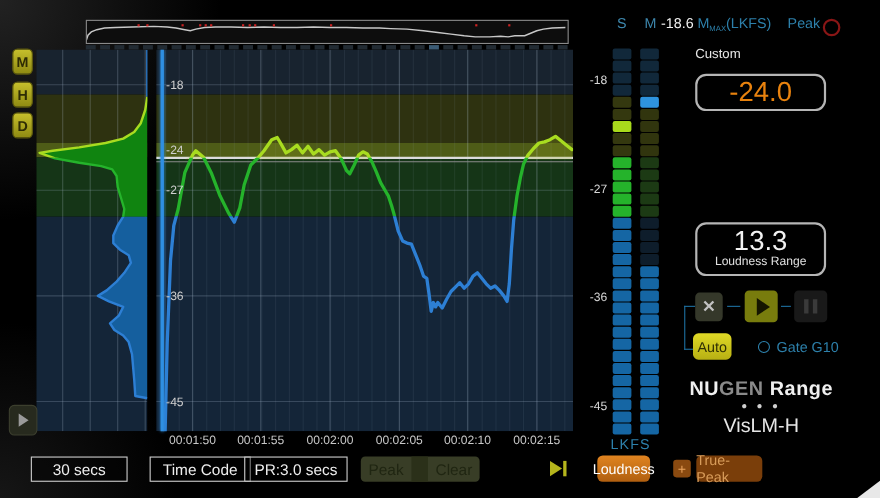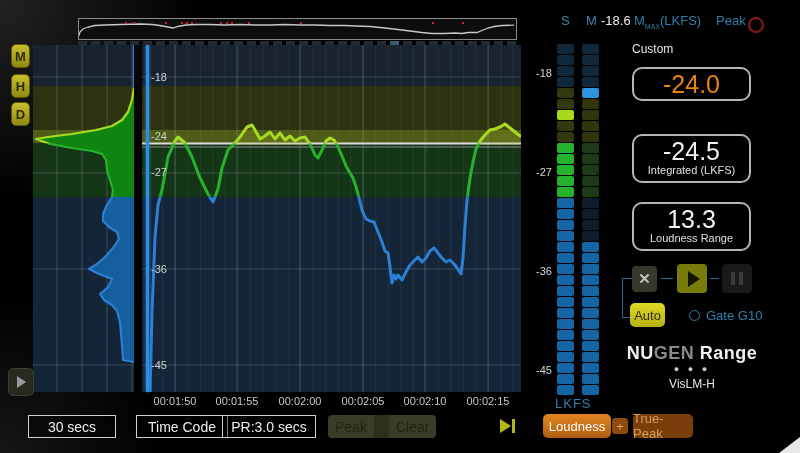--- a/index.html
+++ b/index.html
@@ -45,32 +45,32 @@
   .pausebtn i{display:inline-block;width:4px;height:13px;background:#3a3a3a;margin:0 2px;}
   .autobtn{left:630px;top:303px;width:35px;height:24px;background:linear-gradient(#e0d926,#b7b013);border-radius:5px;
     color:#2f2f05;font-size:13px;display:flex;align-items:center;justify-content:center;}
   .conn{position:absolute;background:#1d6fa0;}
   .gatering{left:689px;top:310px;width:9px;height:9px;border:1.5px solid #2d80ab;border-radius:50%;}
   .gatelabel{left:706px;top:308px;font-size:13px;color:#2d80ab;}
   
   .brand{left:622px;top:343px;width:140px;text-align:center;color:#f0f0f0;font-size:18px;font-weight:bold;letter-spacing:0.5px;}
   .brand .gen{color:#8a8a8a;}
   .dots{left:622px;top:364px;width:140px;text-align:center;color:#cfcfcf;font-size:9px;letter-spacing:3px;}
-  .product{left:622px;top:377px;width:140px;text-align:center;color:#e6e6e6;font-size:12px;}
+  .product{left:622px;top:377px;width:140px;text-align:center;color:#e6e6e6;font-size:18px;}
   
   .obox{position:absolute;top:415px;height:21px;border:1px solid #cfcfcf;color:#ededed;font-size:14px;
     display:flex;align-items:center;justify-content:center;background:rgba(0,0,0,0.4);}
   .markclear{left:328px;top:415px;height:23px;background:#383d26;border-radius:4px;display:flex;align-items:center;}
   .markclear span{font-size:14px;color:#202612;padding:0 7px;}
   .markclear .div{width:1px;height:23px;background:#2b3019;}
   .endicon{left:500px;top:419px;display:flex;align-items:center;}
   .endicon .tri{width:0;height:0;border-left:11px solid #b5b51c;border-top:7px solid transparent;border-bottom:7px solid transparent;}
   .endicon .bar{width:3px;height:14px;background:#b5b51c;margin-left:1px;}
   .bbtn{position:absolute;top:414px;height:24px;border-radius:5px;font-size:13px;display:flex;align-items:center;justify-content:center;}
-  .loudness{left:543px;width:68px;background:linear-gradient(#e08420,#b05f10);color:#fff;}
+  .loudness{left:543px;width:48px;background:linear-gradient(#e08420,#b05f10);color:#fff;}
   .plus{left:612px;top:418px;width:16px;height:16px;background:#8a4a10;border-radius:3px;color:#eaa45c;font-size:13px;}
   .truepeak{left:633px;width:60px;background:#7a3e0a;color:#d89c5a;}
   .options{left:712px;width:62px;background:#6b3608;color:#cf9f62;}
   .grip{left:779px;top:437px;width:0;height:0;border-bottom:16px solid #e8e8e8;border-left:21px solid transparent;}
   .tl-label{position:absolute;top:395px;font-size:11px;color:#c8c8c8;transform:translateX(-50%);}
 </style>
 </head>
 <body>
 
 <div class="app">
@@ -373,21 +373,17 @@
     <div class="meterseg" style="left:582px;top:363px;background:#1566a4"></div>
     <div class="meterseg" style="left:582px;top:374px;background:#1566a4"></div>
     <div class="meterseg" style="left:582px;top:385px;background:#1566a4"></div>
     <div class="meterlabel" style="left:526px;top:67px">-18</div>
     <div class="meterlabel" style="left:526px;top:166px">-27</div>
     <div class="meterlabel" style="left:526px;top:265px">-36</div>
     <div class="meterlabel" style="left:526px;top:364px">-45</div>
     <div class="abs vbox" style="top:67px">
       <div class="val orange">-24.0</div>
     </div>
-    <div class="abs vbox" style="top:134px">
-      <div class="val">-24.5</div>
-      <div class="lab">Integrated (LKFS)</div>
-    </div>
     <div class="abs vbox" style="top:202px">
       <div class="val">13.3</div>
       <div class="lab">Loudness Range</div>
     </div>
   </div>
 
 </body></html>

